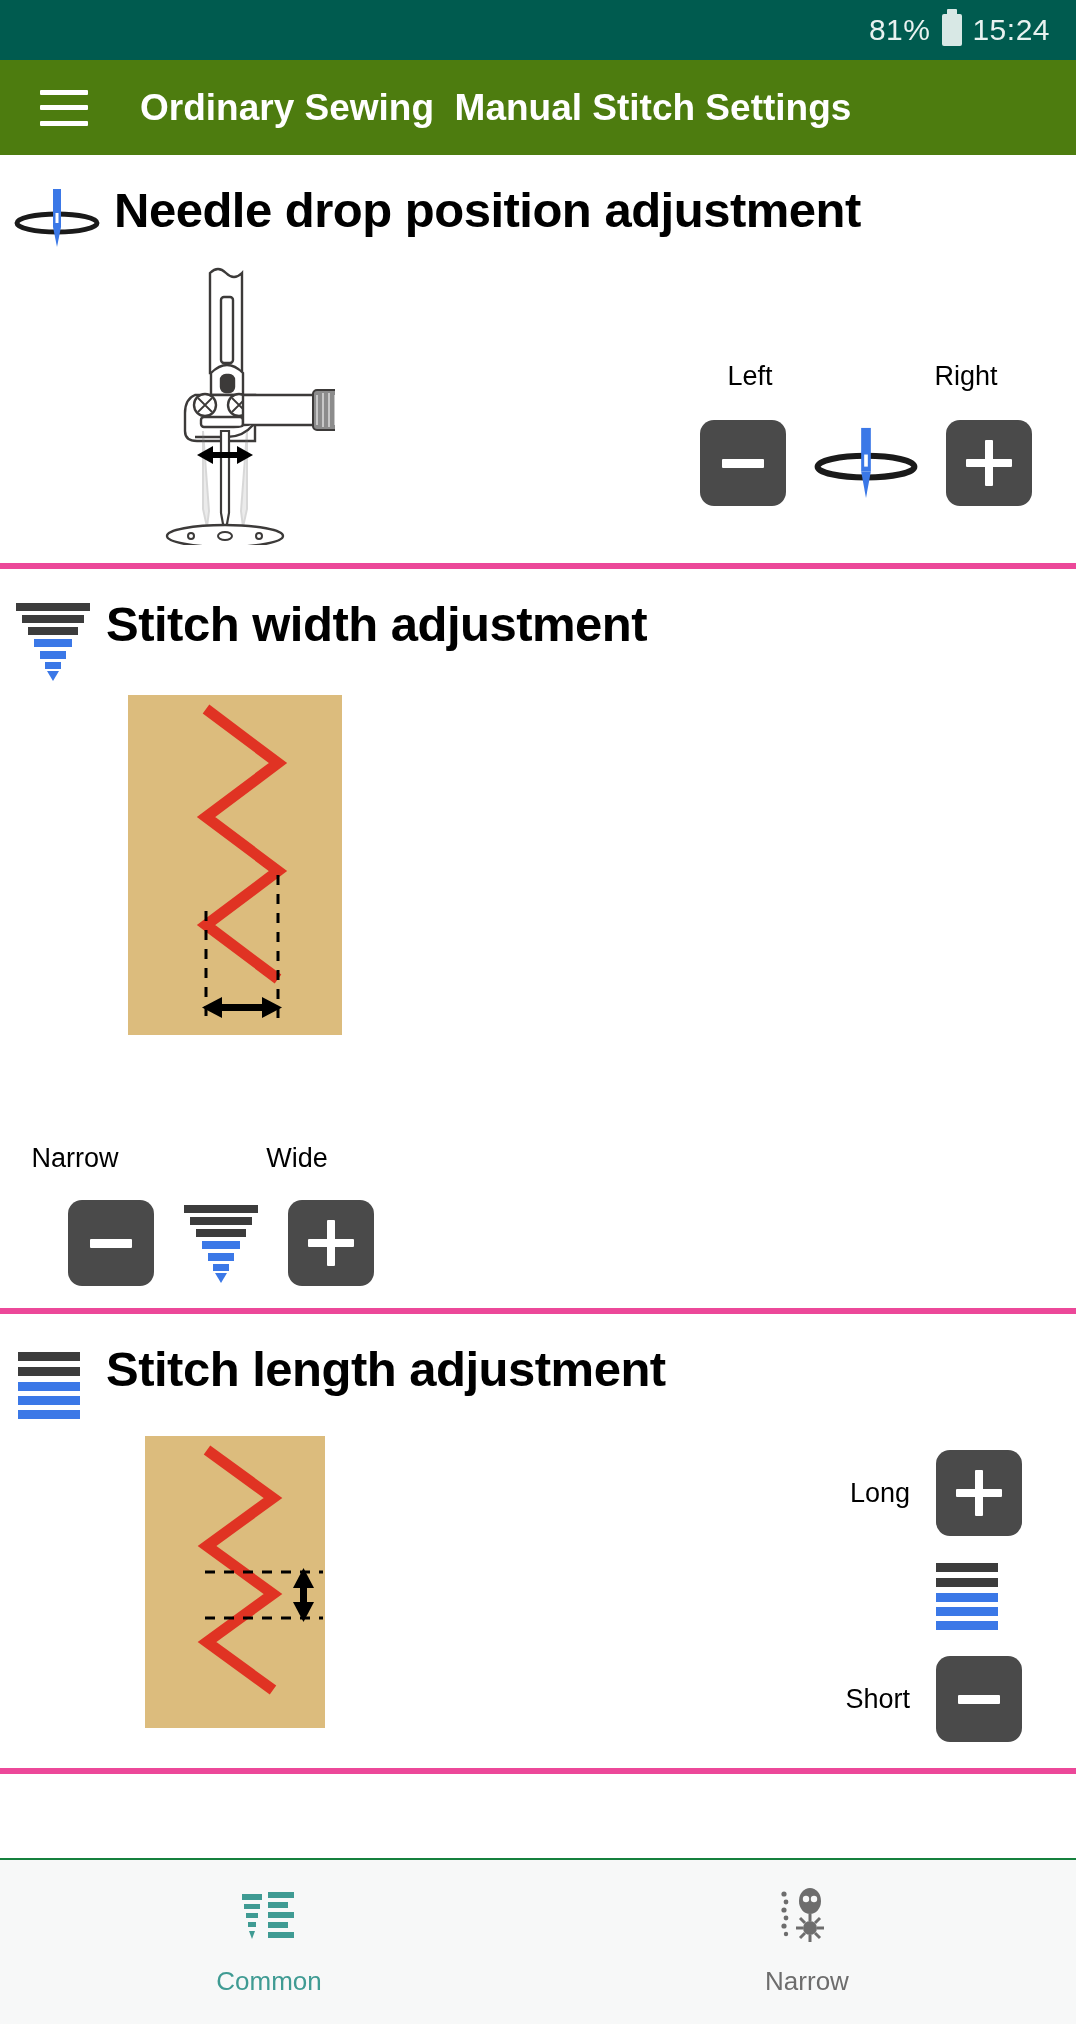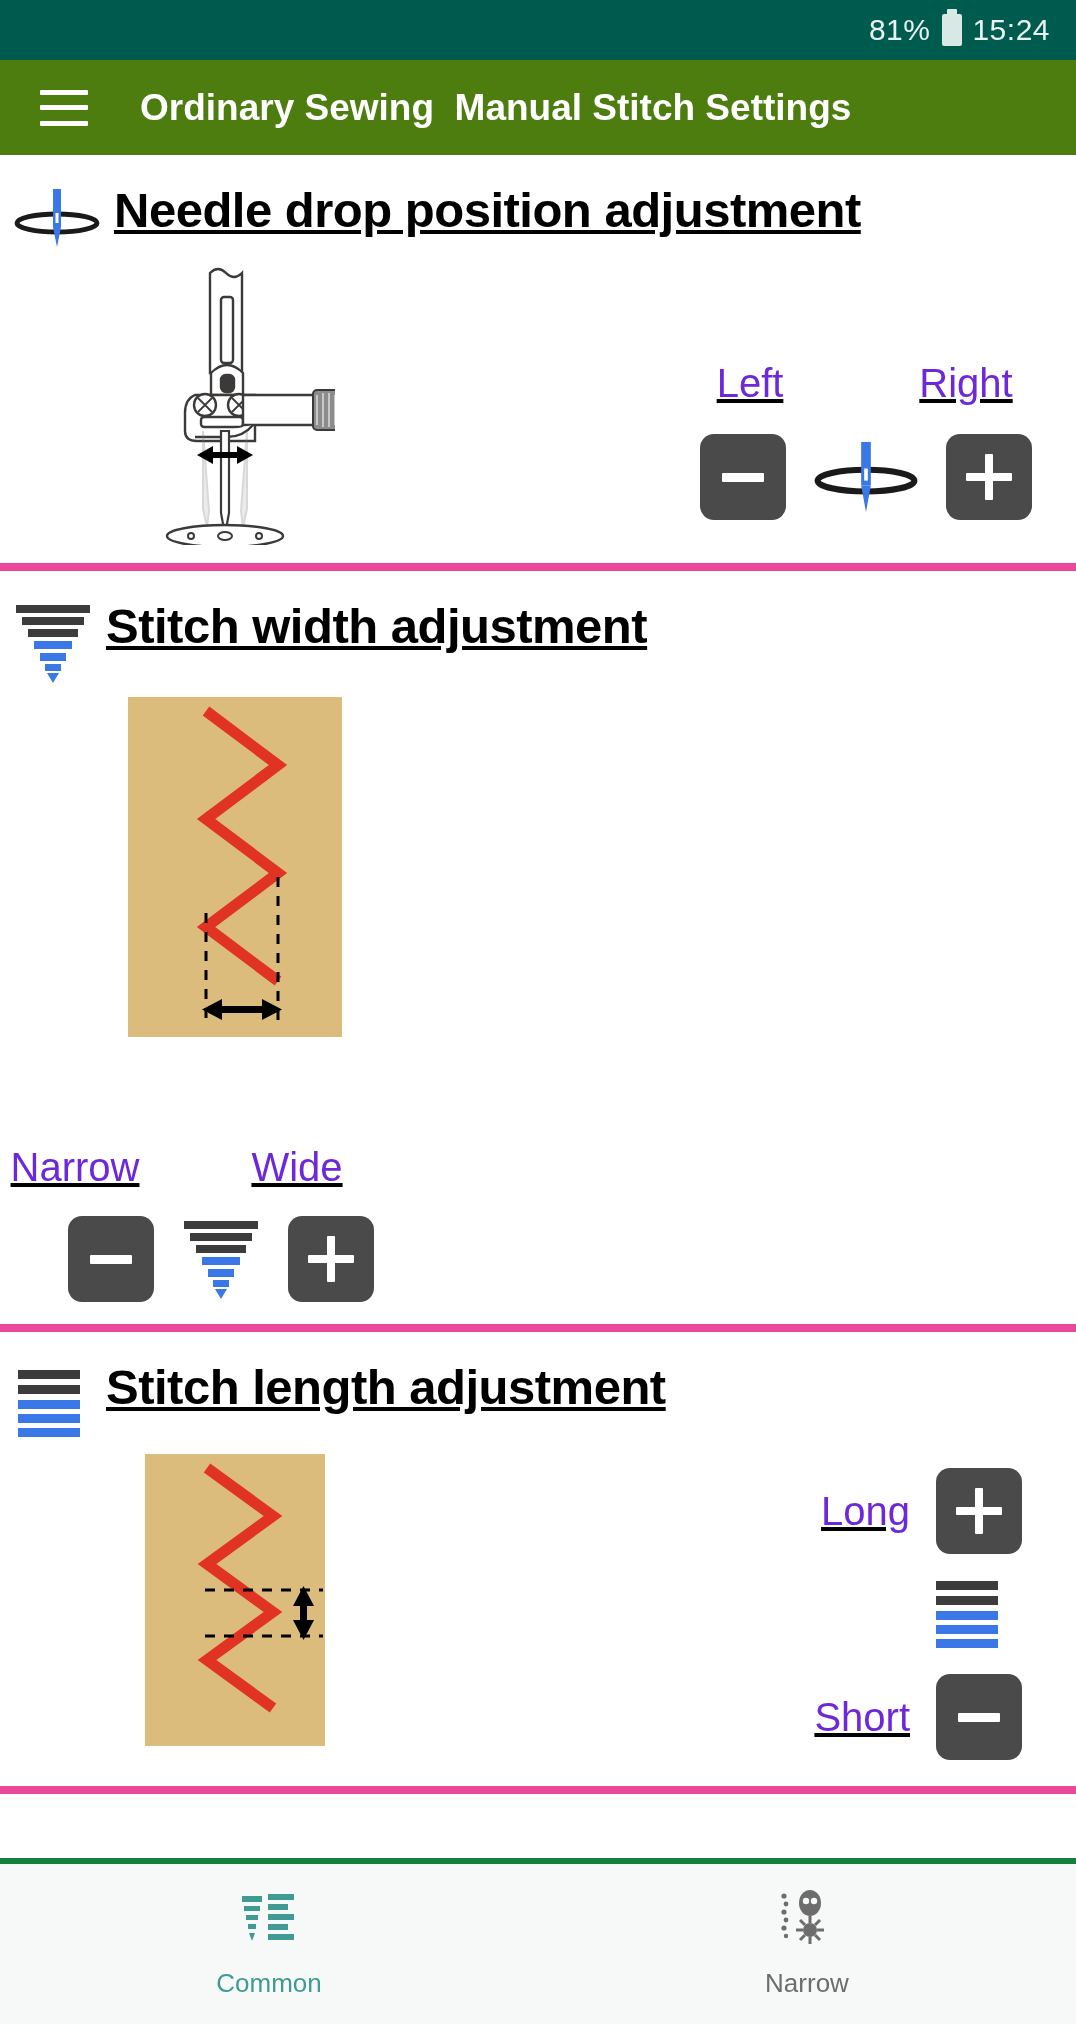--- a/index.html
+++ b/index.html
@@ -36,21 +36,21 @@
   .hamburger { width:48px; height:36px; display:flex; flex-direction:column; justify-content:space-between; cursor:pointer; }
   .hamburger span { display:block; height:5px; background:#fff; border-radius:1px; }
   .appbar-title {
     color:#ffffff; font-size:37px; font-weight:bold; margin-left:52px;
     white-space:pre; letter-spacing:0px;
   }
 
   
   .content { flex:1 1 auto; background:#fff; display:flex; flex-direction:column; overflow:hidden; }
 
-  .section { position:relative; border-bottom:8px solid #ec4899;text-decoration:underline; }
+  .section { position:relative; border-bottom:6px solid #ec4899; }
   .sec-head { display:flex; align-items:flex-start; padding:26px 10px 0 14px; }
   .sec-title {
     font-size:49px; font-weight:bold; color:#000; line-height:1.22;
     margin-left:14px; letter-spacing:-0.5px;
   }
 
   
   .ic-needle { width:86px; height:62px; flex:0 0 86px; margin-top:6px; }
   .ic-funnel { width:78px; height:80px; flex:0 0 78px; margin-top:6px; }
   .ic-bars   { width:78px; height:70px; flex:0 0 78px; margin-top:10px; }
@@ -61,21 +61,21 @@
     display:flex; align-items:center; justify-content:center; cursor:pointer; border:none;
   }
   .btn .glyph-h { width:42px; height:9px; background:#fff; border-radius:1px; }
   .btn .glyph-plus { position:relative; width:46px; height:46px; }
   .btn .glyph-plus::before,.btn .glyph-plus::after{
     content:""; position:absolute; background:#fff; border-radius:1px;
   }
   .btn .glyph-plus::before{ left:0; top:19px; width:46px; height:8px; }
   .btn .glyph-plus::after{ top:0; left:19px; width:8px; height:46px; }
 
-  .ctl-label { font-size:40px; color:#6d28d9; }
+  .ctl-label { font-size:27px; color:#000000; }
 
   
   .s1-body { display:flex; align-items:flex-start; padding:0 0 18px 0; }
   .s1-left { width:470px; display:flex; justify-content:center; padding-top:6px; }
   .s1-right { flex:1; padding-right:44px; padding-top:112px; }
   .s1-labels { display:flex; justify-content:flex-end; gap:96px; padding-right:6px; }
   .s1-labels .ctl-label { width:120px; text-align:center; }
   .s1-btns { display:flex; align-items:center; justify-content:flex-end; gap:28px; margin-top:28px; }
 
   
@@ -93,21 +93,21 @@
   .s3-row { display:flex; align-items:center; gap:26px; }
   .s3-row .ctl-label { text-align:right; }
 
   
   .fabric { background:#dcbc7d; position:relative; }
   .f-w { width:214px; height:340px; }
   .f-l { width:180px; height:292px; }
 
   
   .tabbar {
-    height:166px; flex:0 0 166px; background:#f7f8f8; border-top:6px solid #15803d;
+    height:166px; flex:0 0 166px; background:#f7f8f8; border-top:2px solid #15803d;
     display:flex;
   }
   .tab { flex:1; display:flex; flex-direction:column; align-items:center; justify-content:center; gap:20px; cursor:pointer; }
   .tab-label { font-size:26px; }
   .tab.active .tab-label { color:#3f9b93; }
   .tab.inactive .tab-label { color:#6d6d6d; }
 </style>
 </head>
 <body>
 

